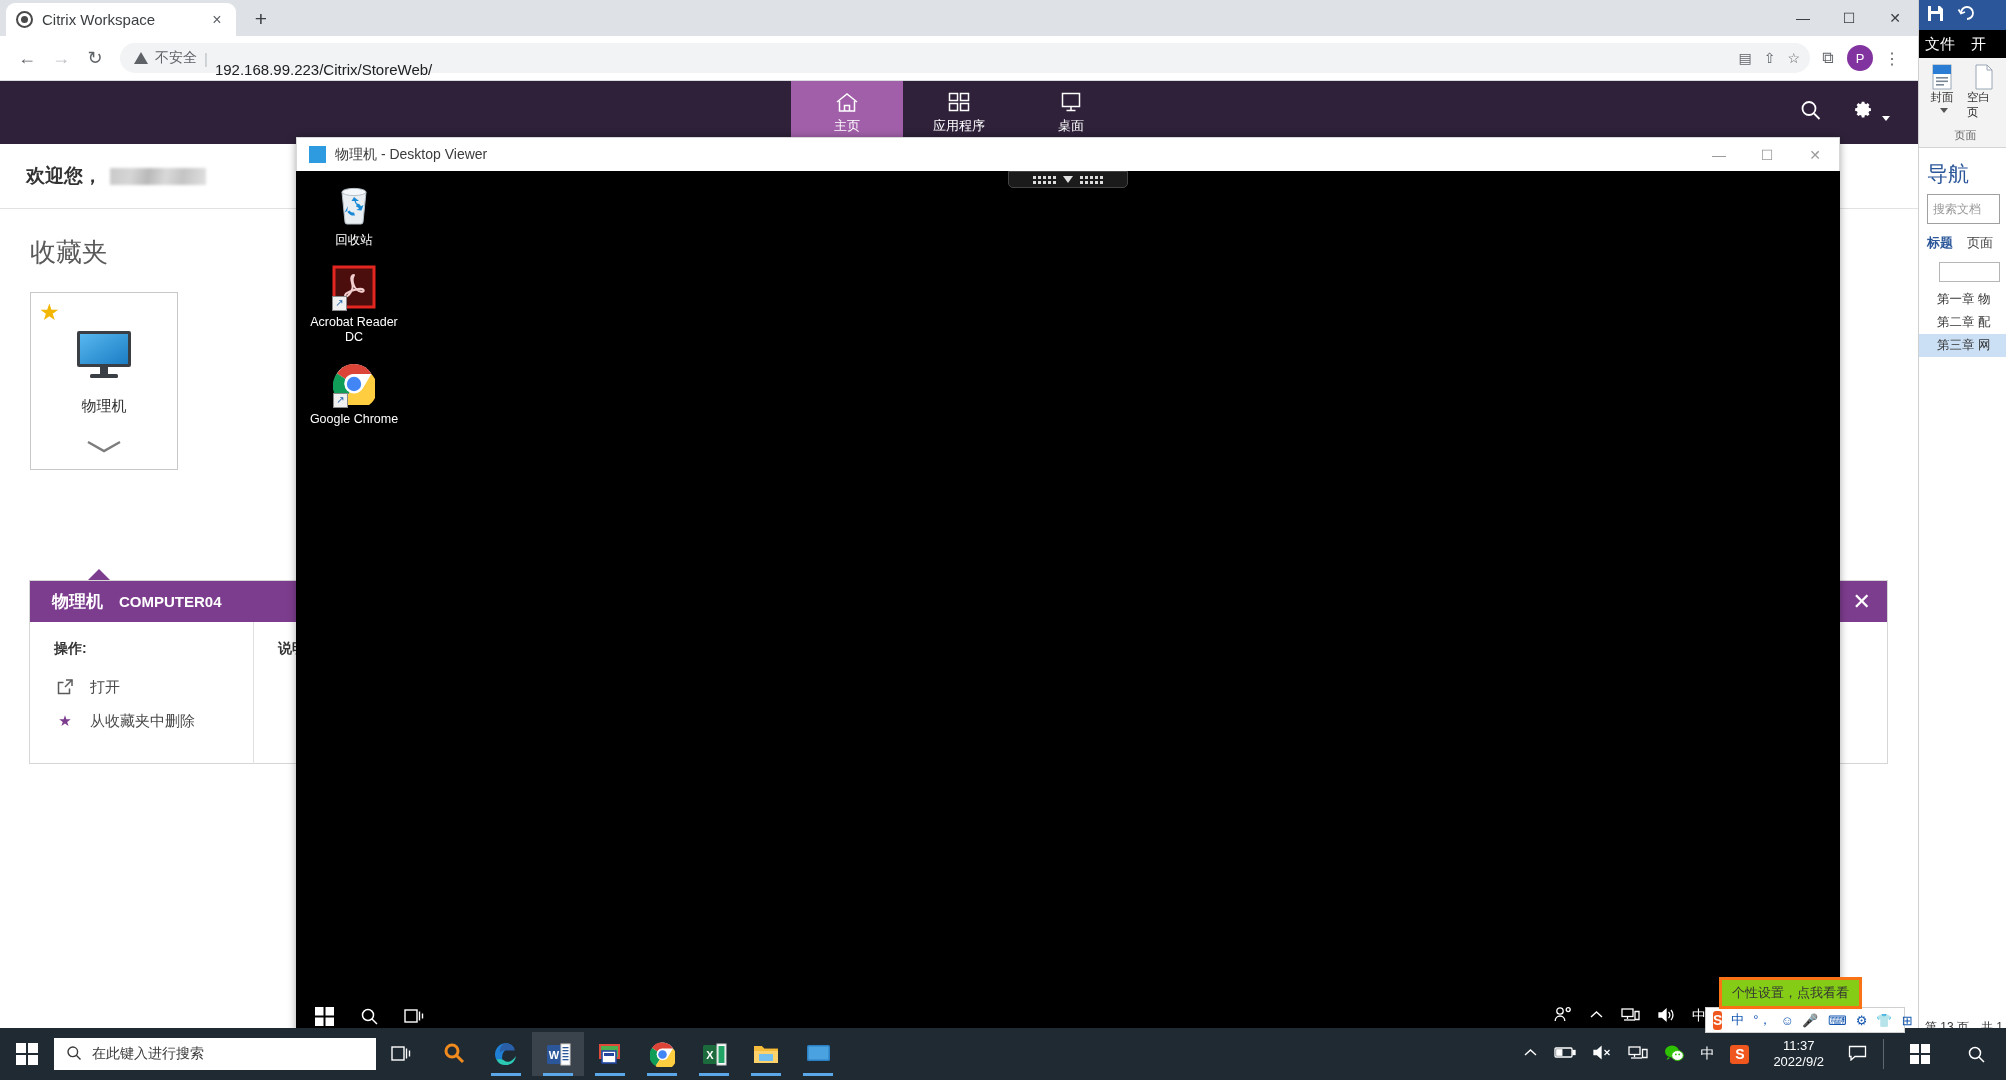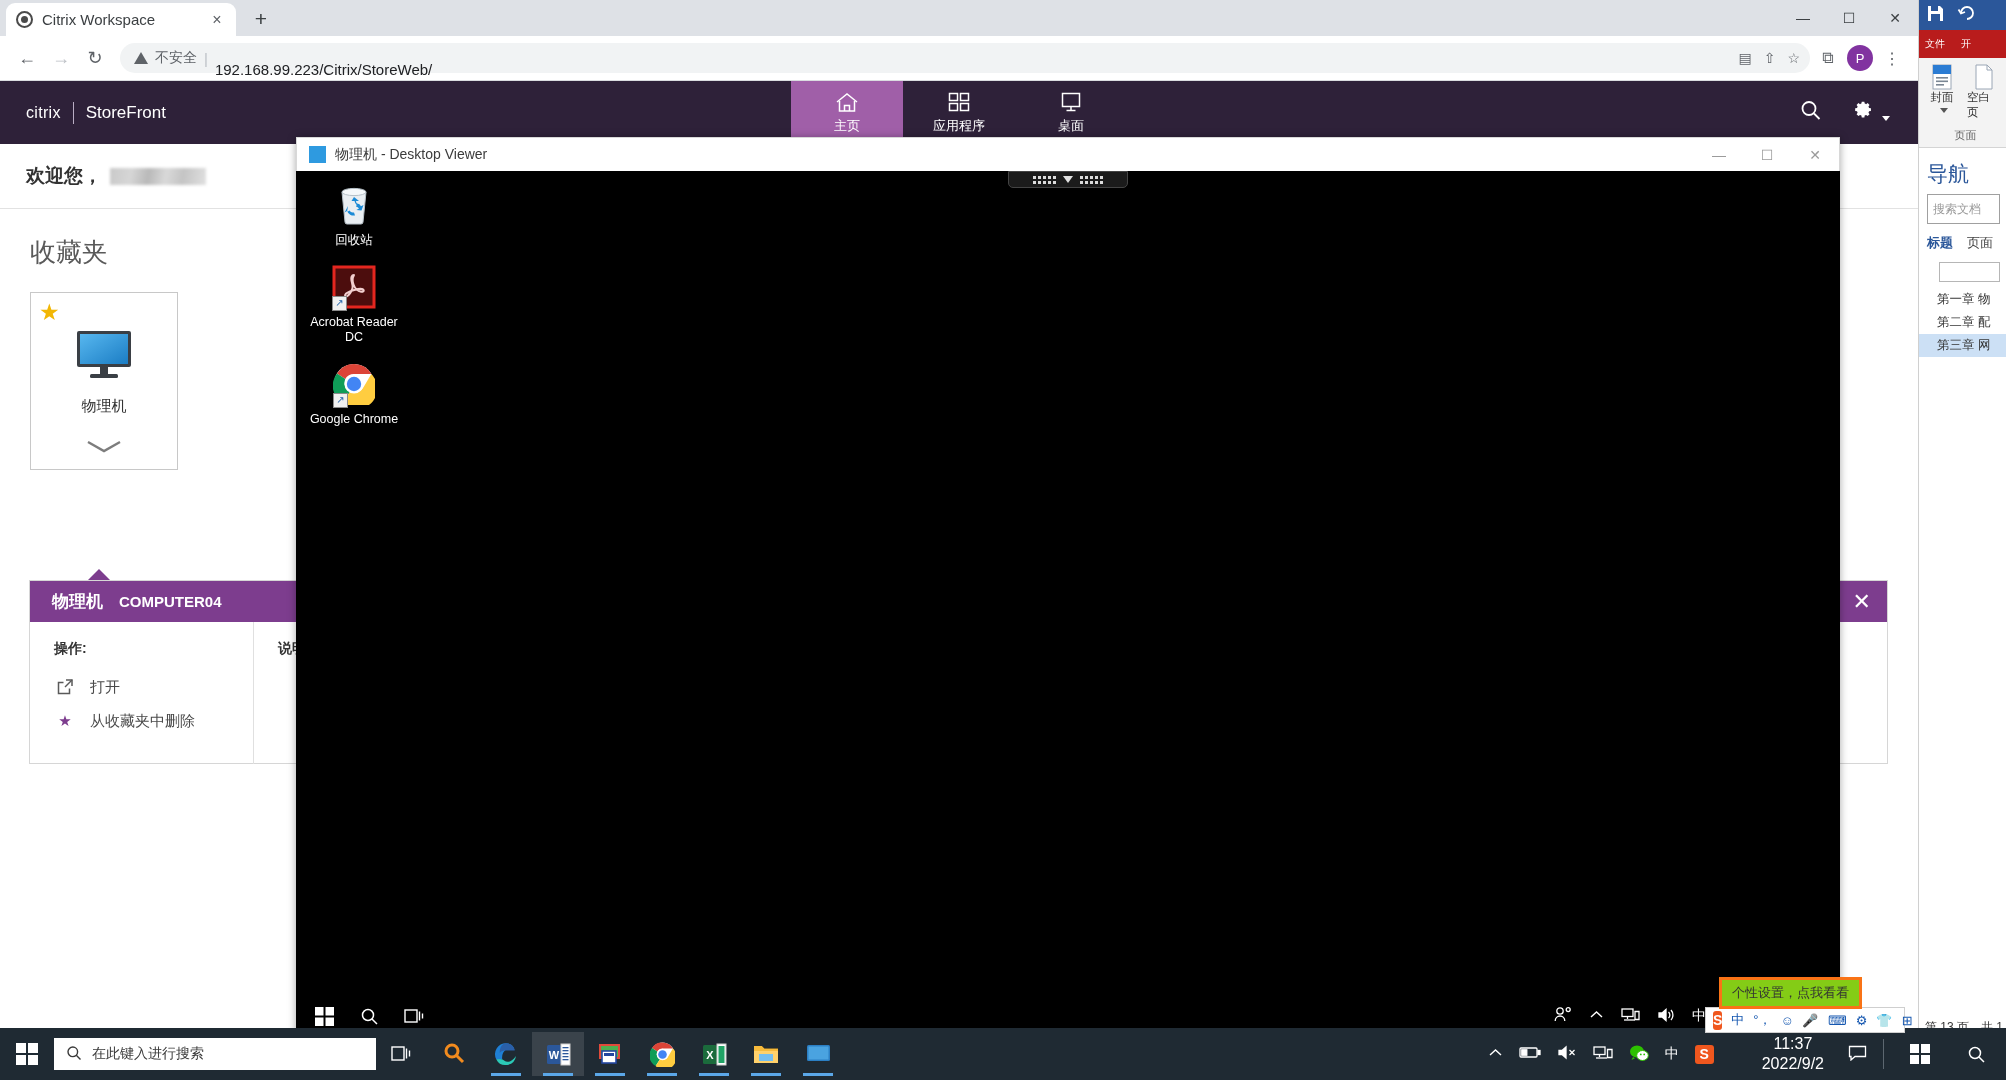--- a/index.html
+++ b/index.html
@@ -352,23 +352,23 @@
     width: 88px; height: 1058px;
     background: #ffffff; overflow: hidden;
     border-left: 1px solid #d0d0d0;
   }
   .w-qat {
     height: 30px; background: #2b579a;
     display: flex; align-items: center; gap: 13px;
     padding-left: 8px; color: #ffffff; font-size: 15px;
   }
   .w-ribbon-tabs {
-    height: 28px; background: #b91c1c;
+    height: 28px; background: #000000;
     display: flex; align-items: center; gap: 16px;
-    padding-left: 6px; color: #ffffff; font-size: 10px;
+    padding-left: 6px; color: #ffffff; font-size: 15px;
   }
   .w-ribbon {
     height: 90px; background: #f3f3f3;
     border-bottom: 1px solid #d4d4d4;
     padding: 6px 0 0 6px;
   }
   .w-grp { display: flex; gap: 8px; }
   .w-cmd {
     display: flex; flex-direction: column; align-items: center;
     font-size: 11.5px; color: #333; width: 34px;
@@ -431,23 +431,22 @@
   .tb-app .underline {
     position: absolute; left: 11px; bottom: 0;
     width: 30px; height: 3px; background: #5ba7e8;
   }
   .tb-tray {
     margin-left: auto; display: flex; align-items: center;
     gap: 16px; padding-right: 10px; color: #ffffff; font-size: 14px;
   }
   .tb-clock {
     display: flex; flex-direction: column; align-items: center;
-    font-size: 16px; line-height: 1.25; color: #ffffff;
+    font-size: 13px; line-height: 1.25; color: #ffffff;
     padding: 0 8px;
-    margin-left: 24px;
   }
   .tb-sep { width: 1px; height: 30px; background: #5c6770; }
   .tb-mini {
     width: 40px; height: 44px;
     display: flex; align-items: center; justify-content: center;
     color: #ffffff;
   }
 </style>
 </head>
 <body>
@@ -488,25 +487,20 @@
       <div class="tb-icon">⧉</div>
       <div class="tb-icon">
         <span class="profile-av">P</span>
       </div>
       <div class="tb-icon">⋮</div>
     </div>
 
     <div class="sf-page">
 
       <div class="sf-header">
-        <div class="sf-logo">
-          <span class="citrix">citrix</span>
-          <span class="bar"></span>
-          <span class="sfname">StoreFront</span>
-        </div>
 
         <div class="sf-nav">
           <div class="sf-tab active">
             <span>
               <svg width="26" height="23" viewBox="0 0 26 23" fill="none" stroke="#fff" stroke-width="1.5">
                 <path d="M3 11 L13 3 L23 11"></path>
                   <path d="M5.5 10 V20 H20.5 V10"></path>
                 <path d="M10.5 20 V14.5 H15.5 V20"></path>
               </svg>
             </span>

